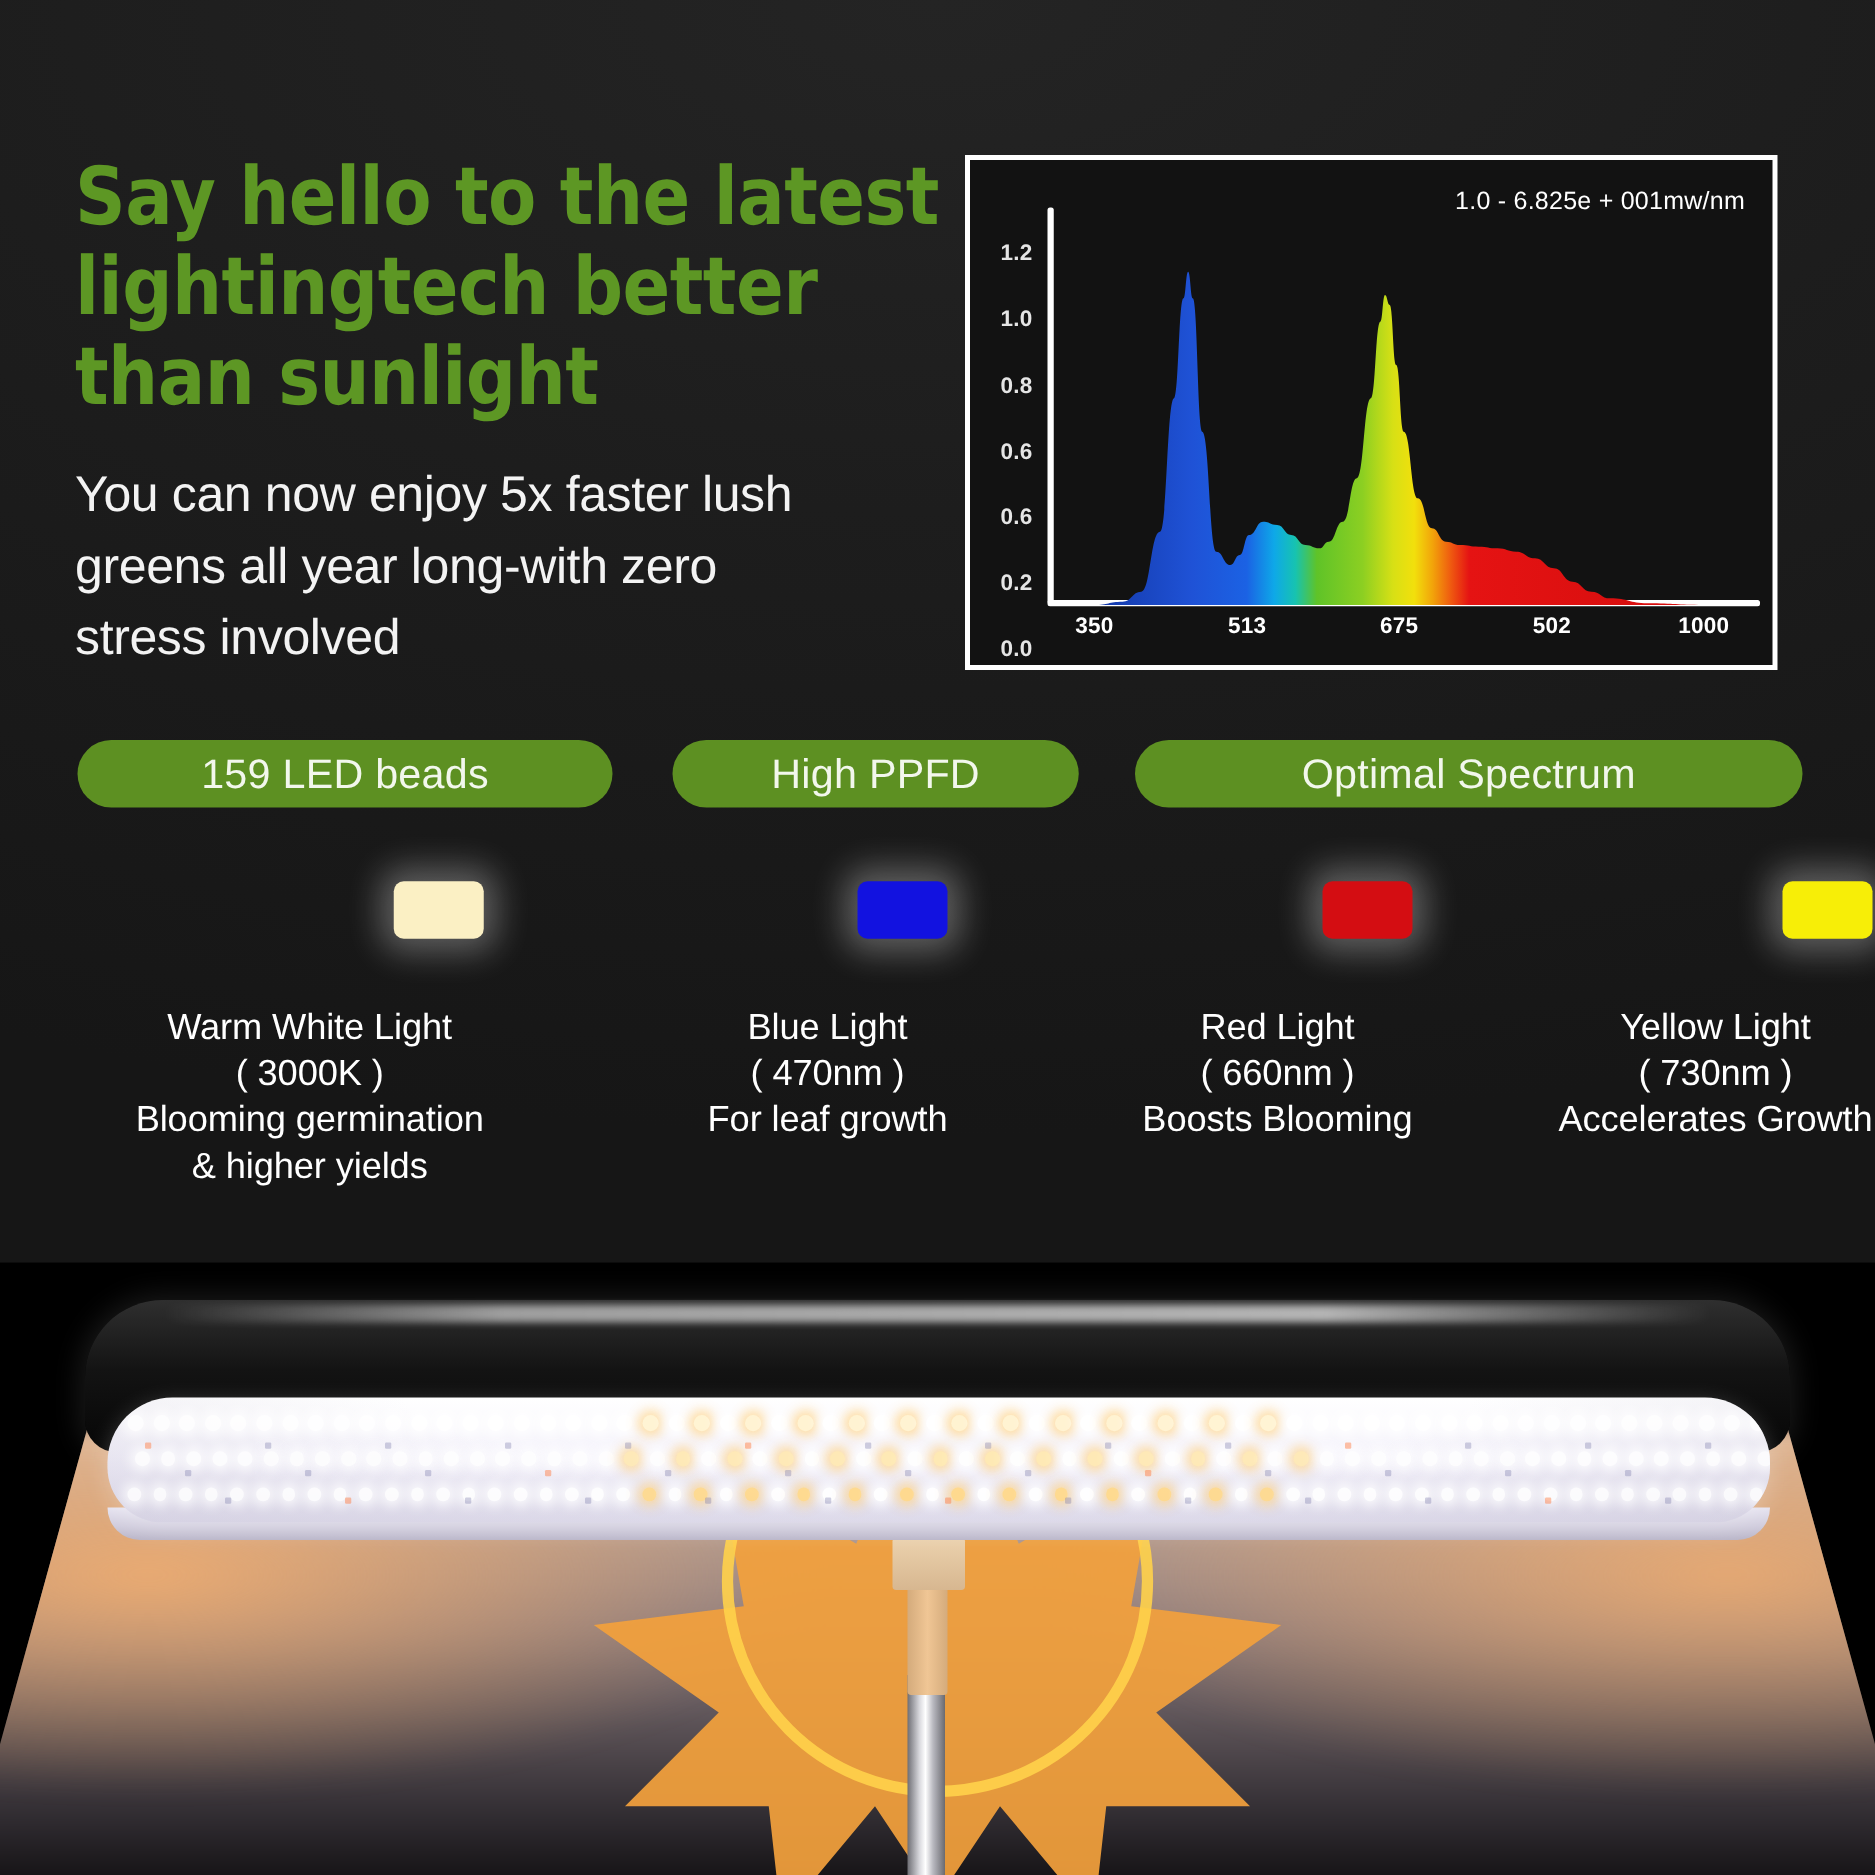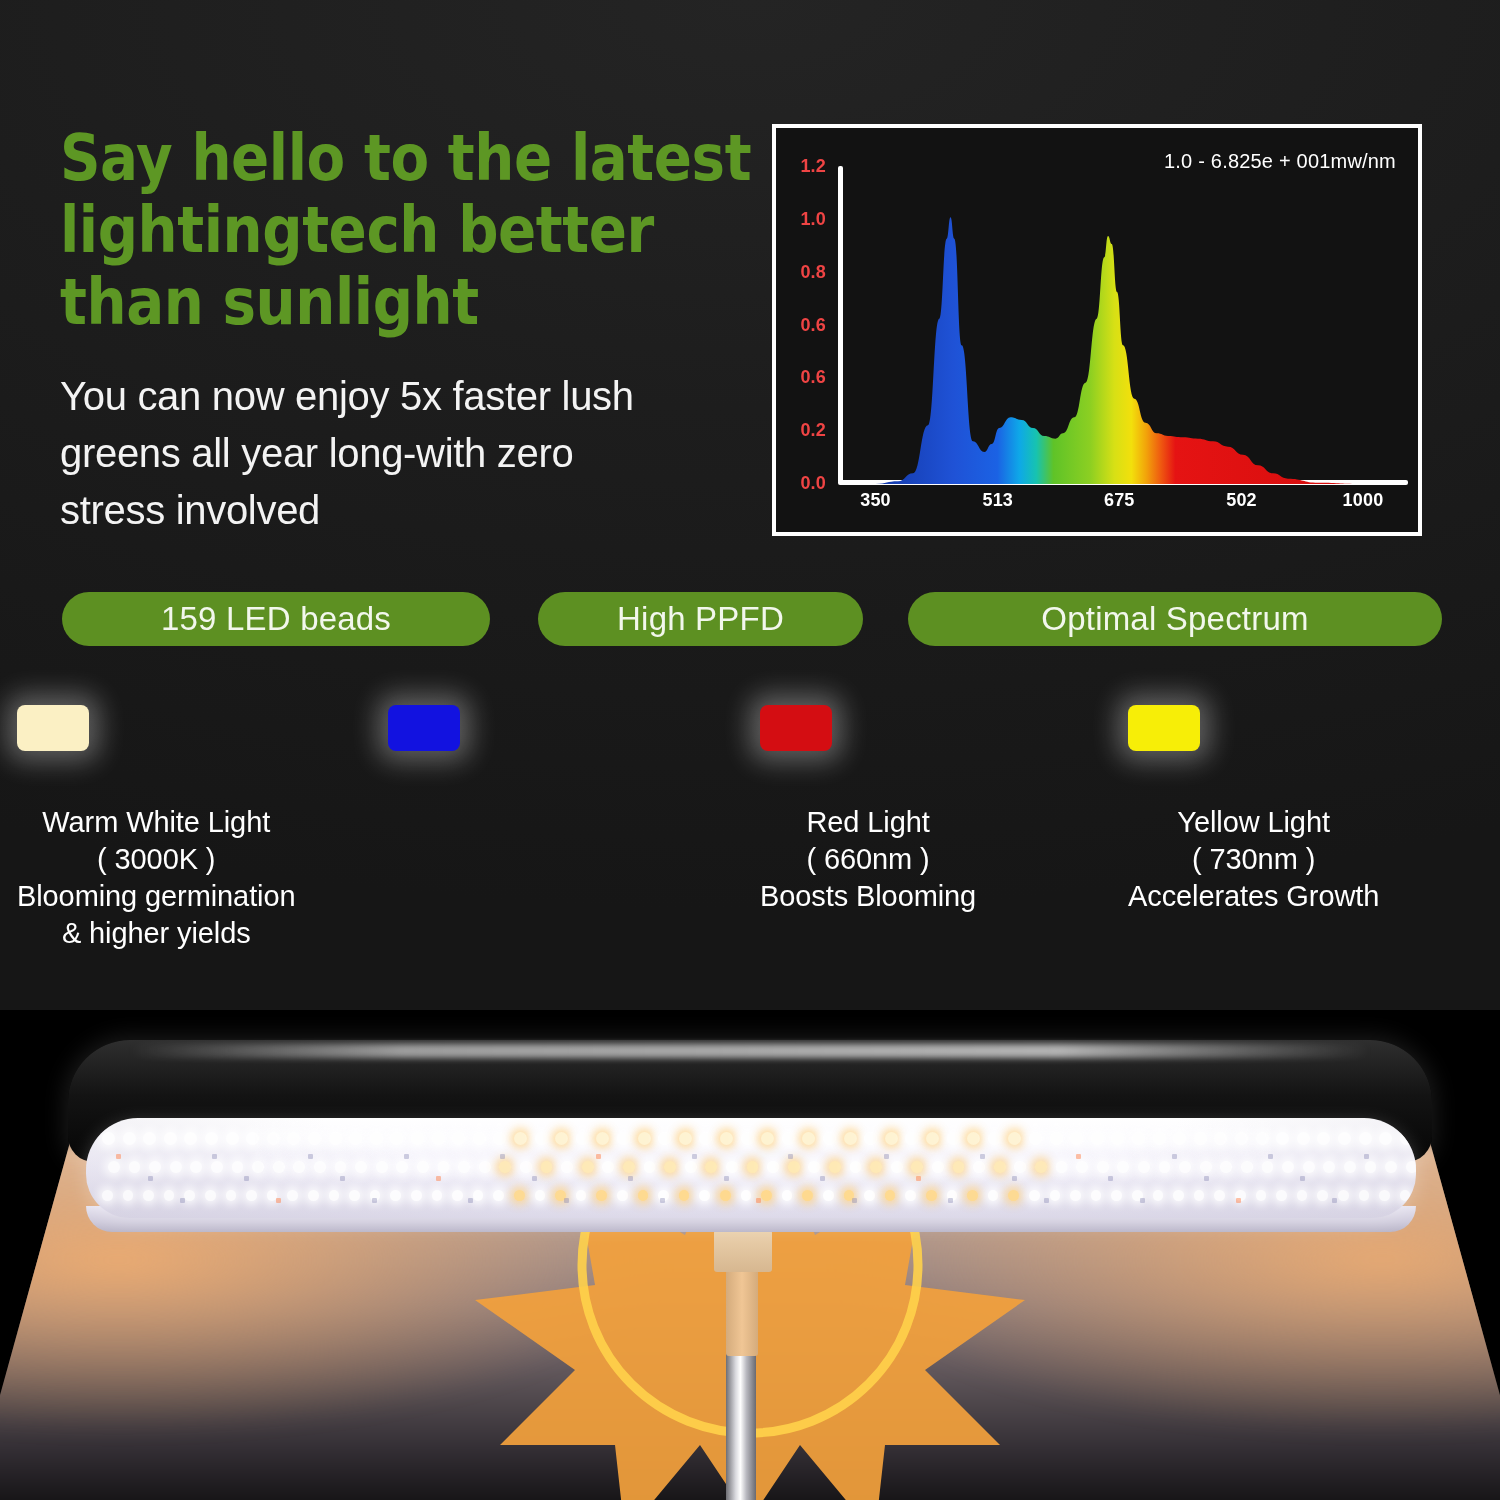--- a/index.html
+++ b/index.html
@@ -53,23 +53,24 @@
     box-sizing:border-box;
   }
   #chart-inner{position:absolute;inset:0;}
   #chart-note{
     position:absolute;right:22px;top:22px;
     color:#fff;font-size:20px;letter-spacing:0.2px;
     white-space:nowrap;
   }
   .ytick{
     position:absolute;left:10px;
-    color:#ef4444;font-size:18px;font-weight:bold;
+    color:#e5e5e5;font-size:18px;font-weight:bold;
     width:40px;text-align:right;
     letter-spacing:0.2px;
+    margin-top:36px;
   }
   .xtick{
     position:absolute;top:362px;
     color:#fff;font-size:18px;font-weight:bold;
     text-align:center;width:70px;
     letter-spacing:0.2px;
   }
   #yaxis-line{
     position:absolute;left:62px;top:38px;width:5px;height:317px;
     background:#fff;border-radius:2px;
@@ -91,21 +92,21 @@
     font-weight:300;
     letter-spacing:0.2px;
   }
   #pill-0{left:62px;width:428px;}
   #pill-1{left:538px;width:325px;}
   #pill-2{left:908px;width:534px;}
 
   
   .led-col{
     position:absolute;top:705px;width:370px;
-    display:flex;flex-direction:column;align-items:flex-start;
+    display:flex;flex-direction:column;align-items:flex-end;
   }
   #led-0{left:17px;}
   #led-1{left:388px;}
   #led-2{left:760px;}
   #led-3{left:1128px;}
 
   .swatch{
     width:72px;height:46px;border-radius:8px;
     box-shadow:0 0 26px 11px rgba(255,255,255,0.30);
   }
@@ -273,20 +274,25 @@
       <div class="led-text">
         <span class="l2">Warm White Light</span>
         <span class="l2">( 3000K )</span>
         <span class="l2">Blooming germination</span>
         <span class="l2">&amp; higher yields</span>
       </div>
     </div>
 
     <div class="led-col" id="led-1">
       <div class="swatch" style="background:#1212e0"></div>
+      <div class="led-text">
+        <span class="l2">Blue Light</span>
+        <span class="l2">( 470nm )</span>
+        <span class="l2">For leaf growth</span>
+      </div>
     </div>
 
     <div class="led-col" id="led-2">
       <div class="swatch" style="background:#d40d12"></div>
       <div class="led-text">
         <span class="l2">Red Light</span>
         <span class="l2">( 660nm )</span>
         <span class="l2">Boosts Blooming</span>
       </div>
     </div>

